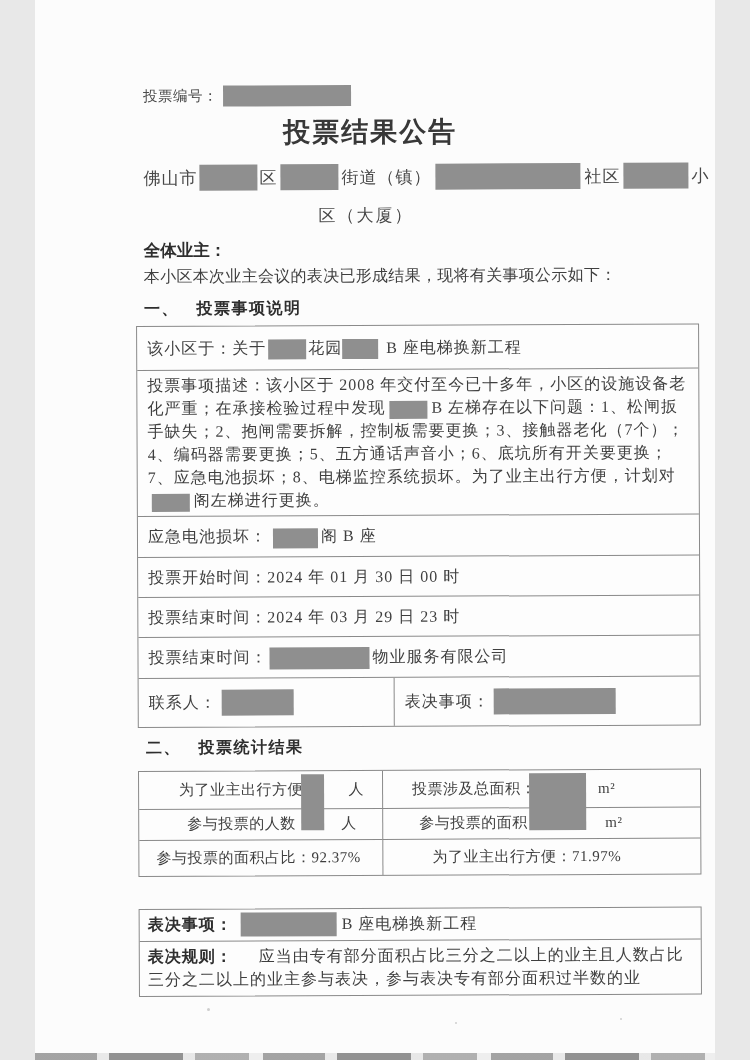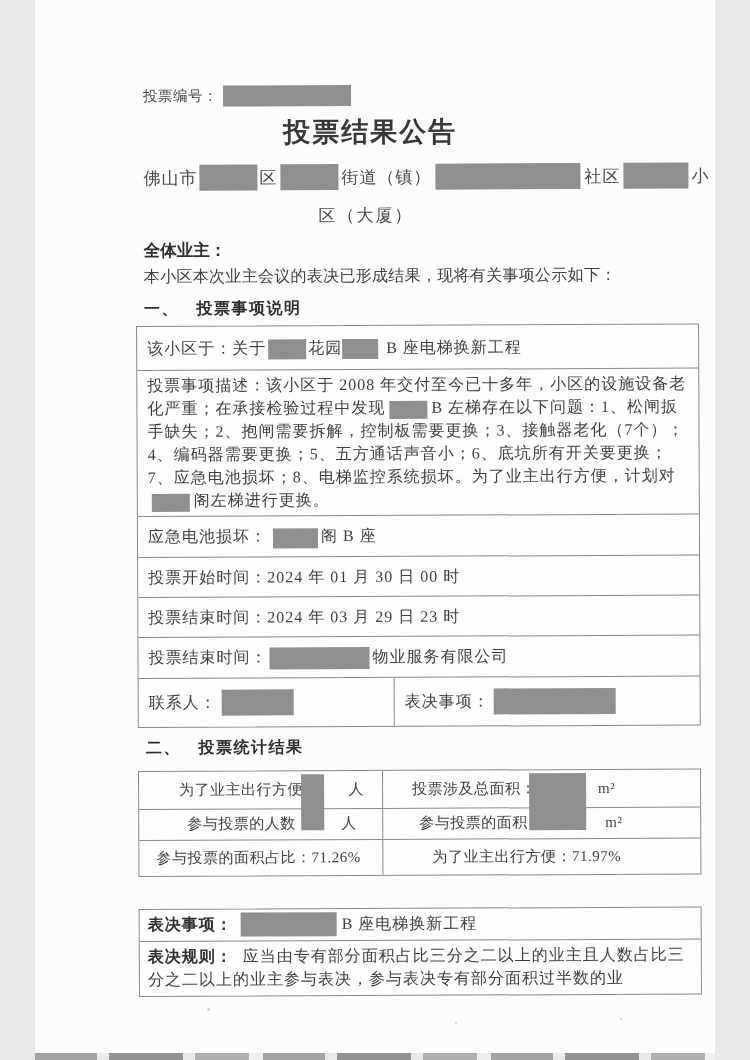--- a/index.html
+++ b/index.html
@@ -62,21 +62,21 @@
   .pl29{padding-left:29px;} .pl36{padding-left:36px;} .pl49{padding-left:49px;}
   .sp-l{display:inline-block;width:30px;}
   .sp-r{display:inline-block;width:62px;}
   .rd-stat-left{position:absolute;left:162px;top:3px;width:23px;height:56px;}
   .rd-stat-right{position:absolute;left:390px;top:3px;width:57px;height:57px;}
   
   .tbl3{margin-top:32px;font-size:16px;letter-spacing:1px;}
   .t3r1{border-bottom:1px solid #8a8a8a;padding:2px 8px;display:flex;align-items:center;min-height:27px;}
   .rd-item{width:96px;height:24px;margin:0 5px 0 8px;}
   .t3r2{padding:3px 8px 5px 8px;line-height:23px;}
-  .t3r2 .blabel{margin-right:10px;font-family:Liberation Serif, serif;}
+  .t3r2 .blabel{margin-right:26px;font-family:Liberation Serif, serif;}
   
   .scan-bar{
     position:absolute;left:0;right:0;bottom:0;height:7px;
     background:
       repeating-linear-gradient(90deg,
         rgba(90,90,90,.55) 0 62px, rgba(160,160,160,.2) 62px 74px,
         rgba(75,75,75,.6) 74px 148px, rgba(170,170,170,.25) 148px 160px,
         rgba(100,100,100,.5) 160px 214px, rgba(185,185,185,.2) 214px 228px);
     filter:blur(.6px);
   }
@@ -161,21 +161,21 @@
           <span class="sp-l"></span>
           <span>人</span>
       </div>
       <div class="cell rcol rt h31 pl36">
         <span>参与投票的面积：</span>
           <span class="sp-r"></span>
           <span>m²</span>
       </div>
       <div class="cell rt h36 pl17">
         <span>参与投票的面积占比：</span>
-          <span>71.26%</span>
+          <span>92.37%</span>
       </div>
       <div class="cell rcol rt h36 pl49">
         <span>为了业主出行方便：</span>
           <span>71.97%</span>
       </div>
       <span class="redact rd-stat-left"></span>
       <span class="redact rd-stat-right"></span>
     </div>
 
     <div class="tbl tbl3">

